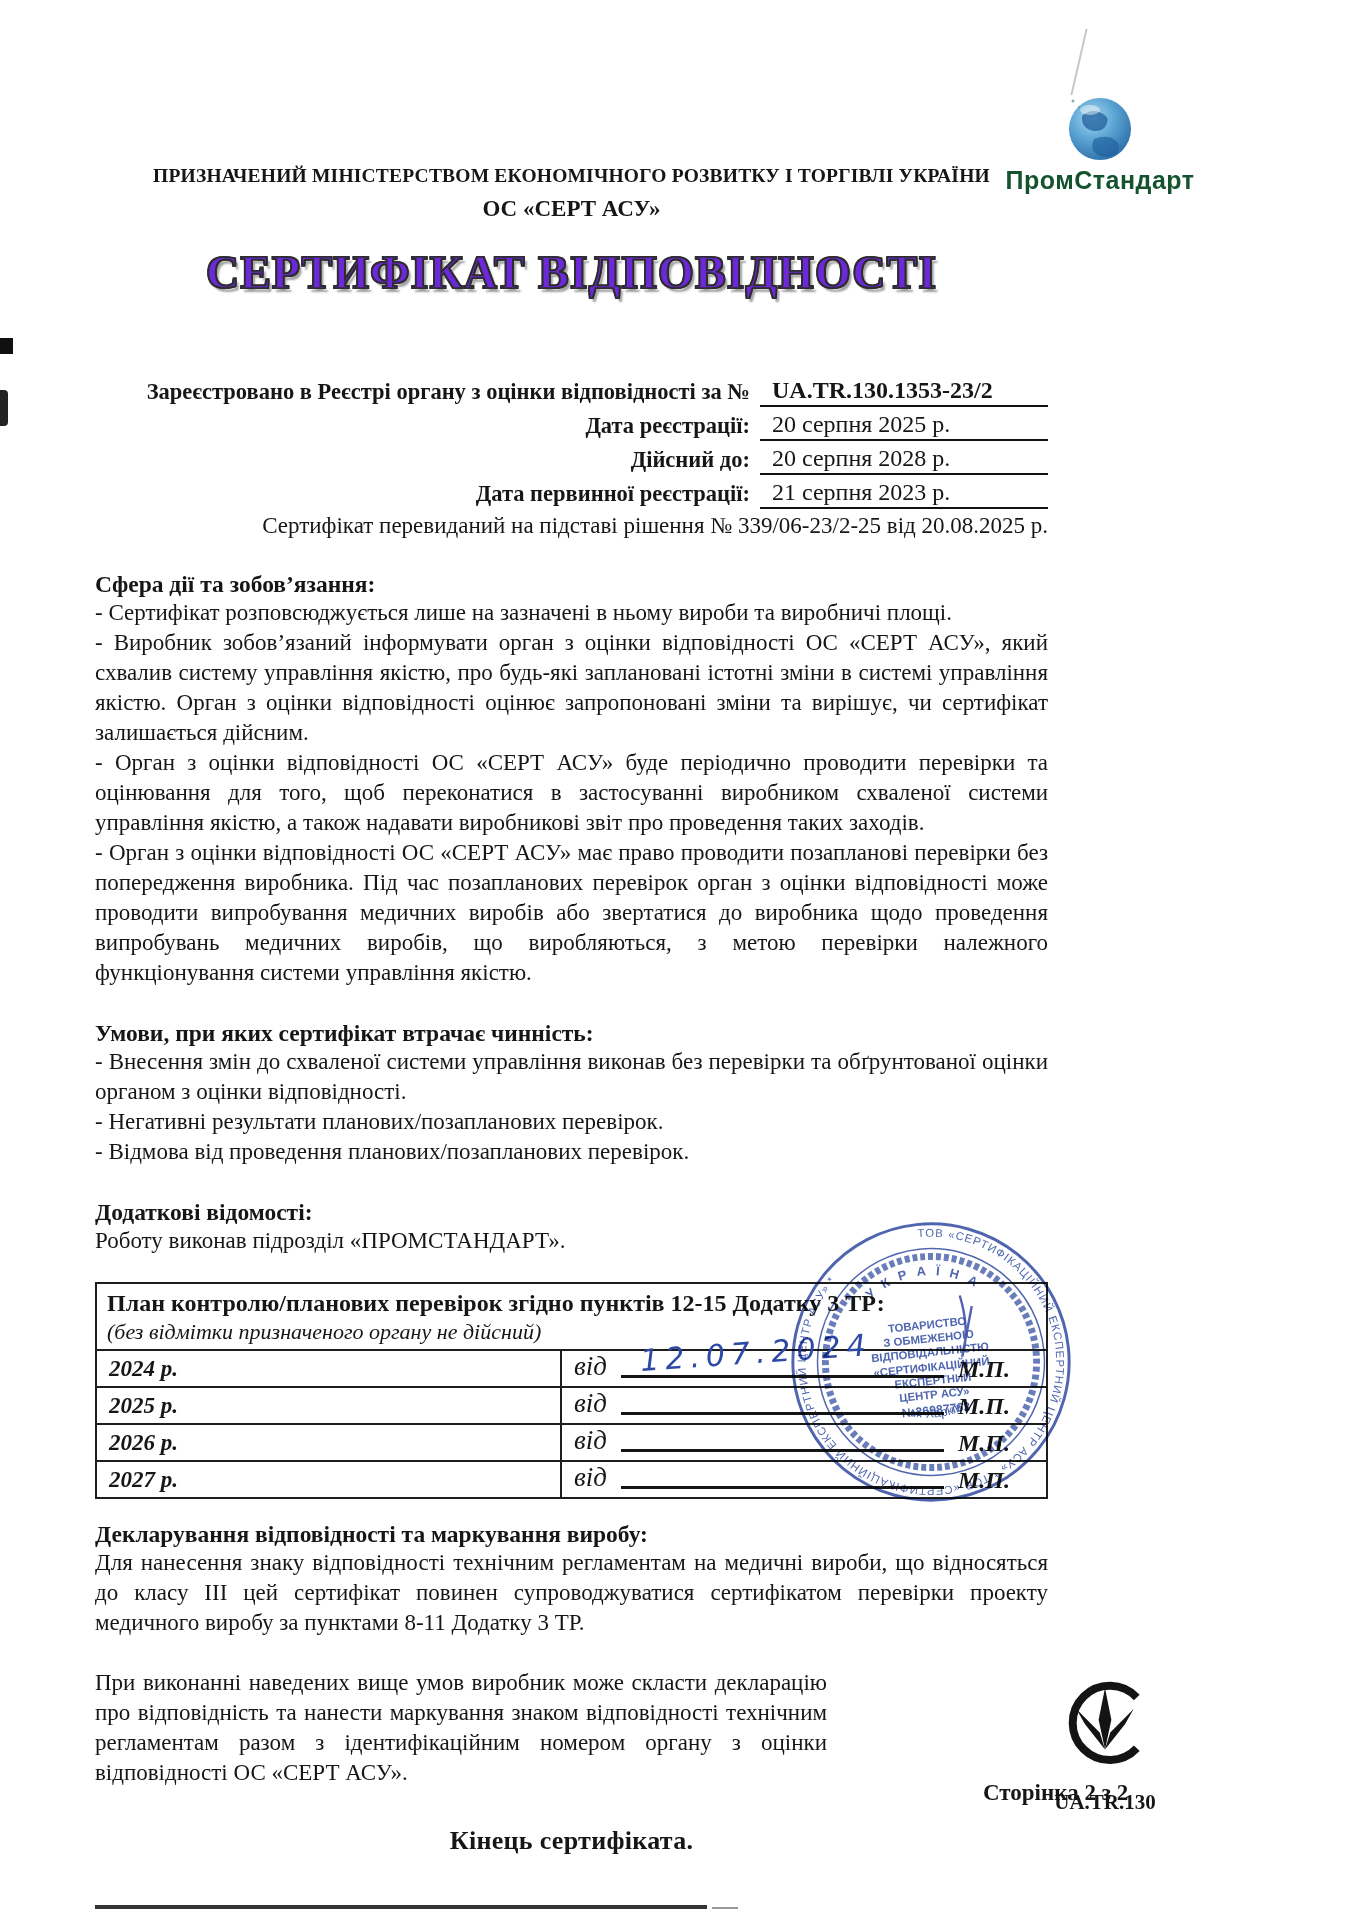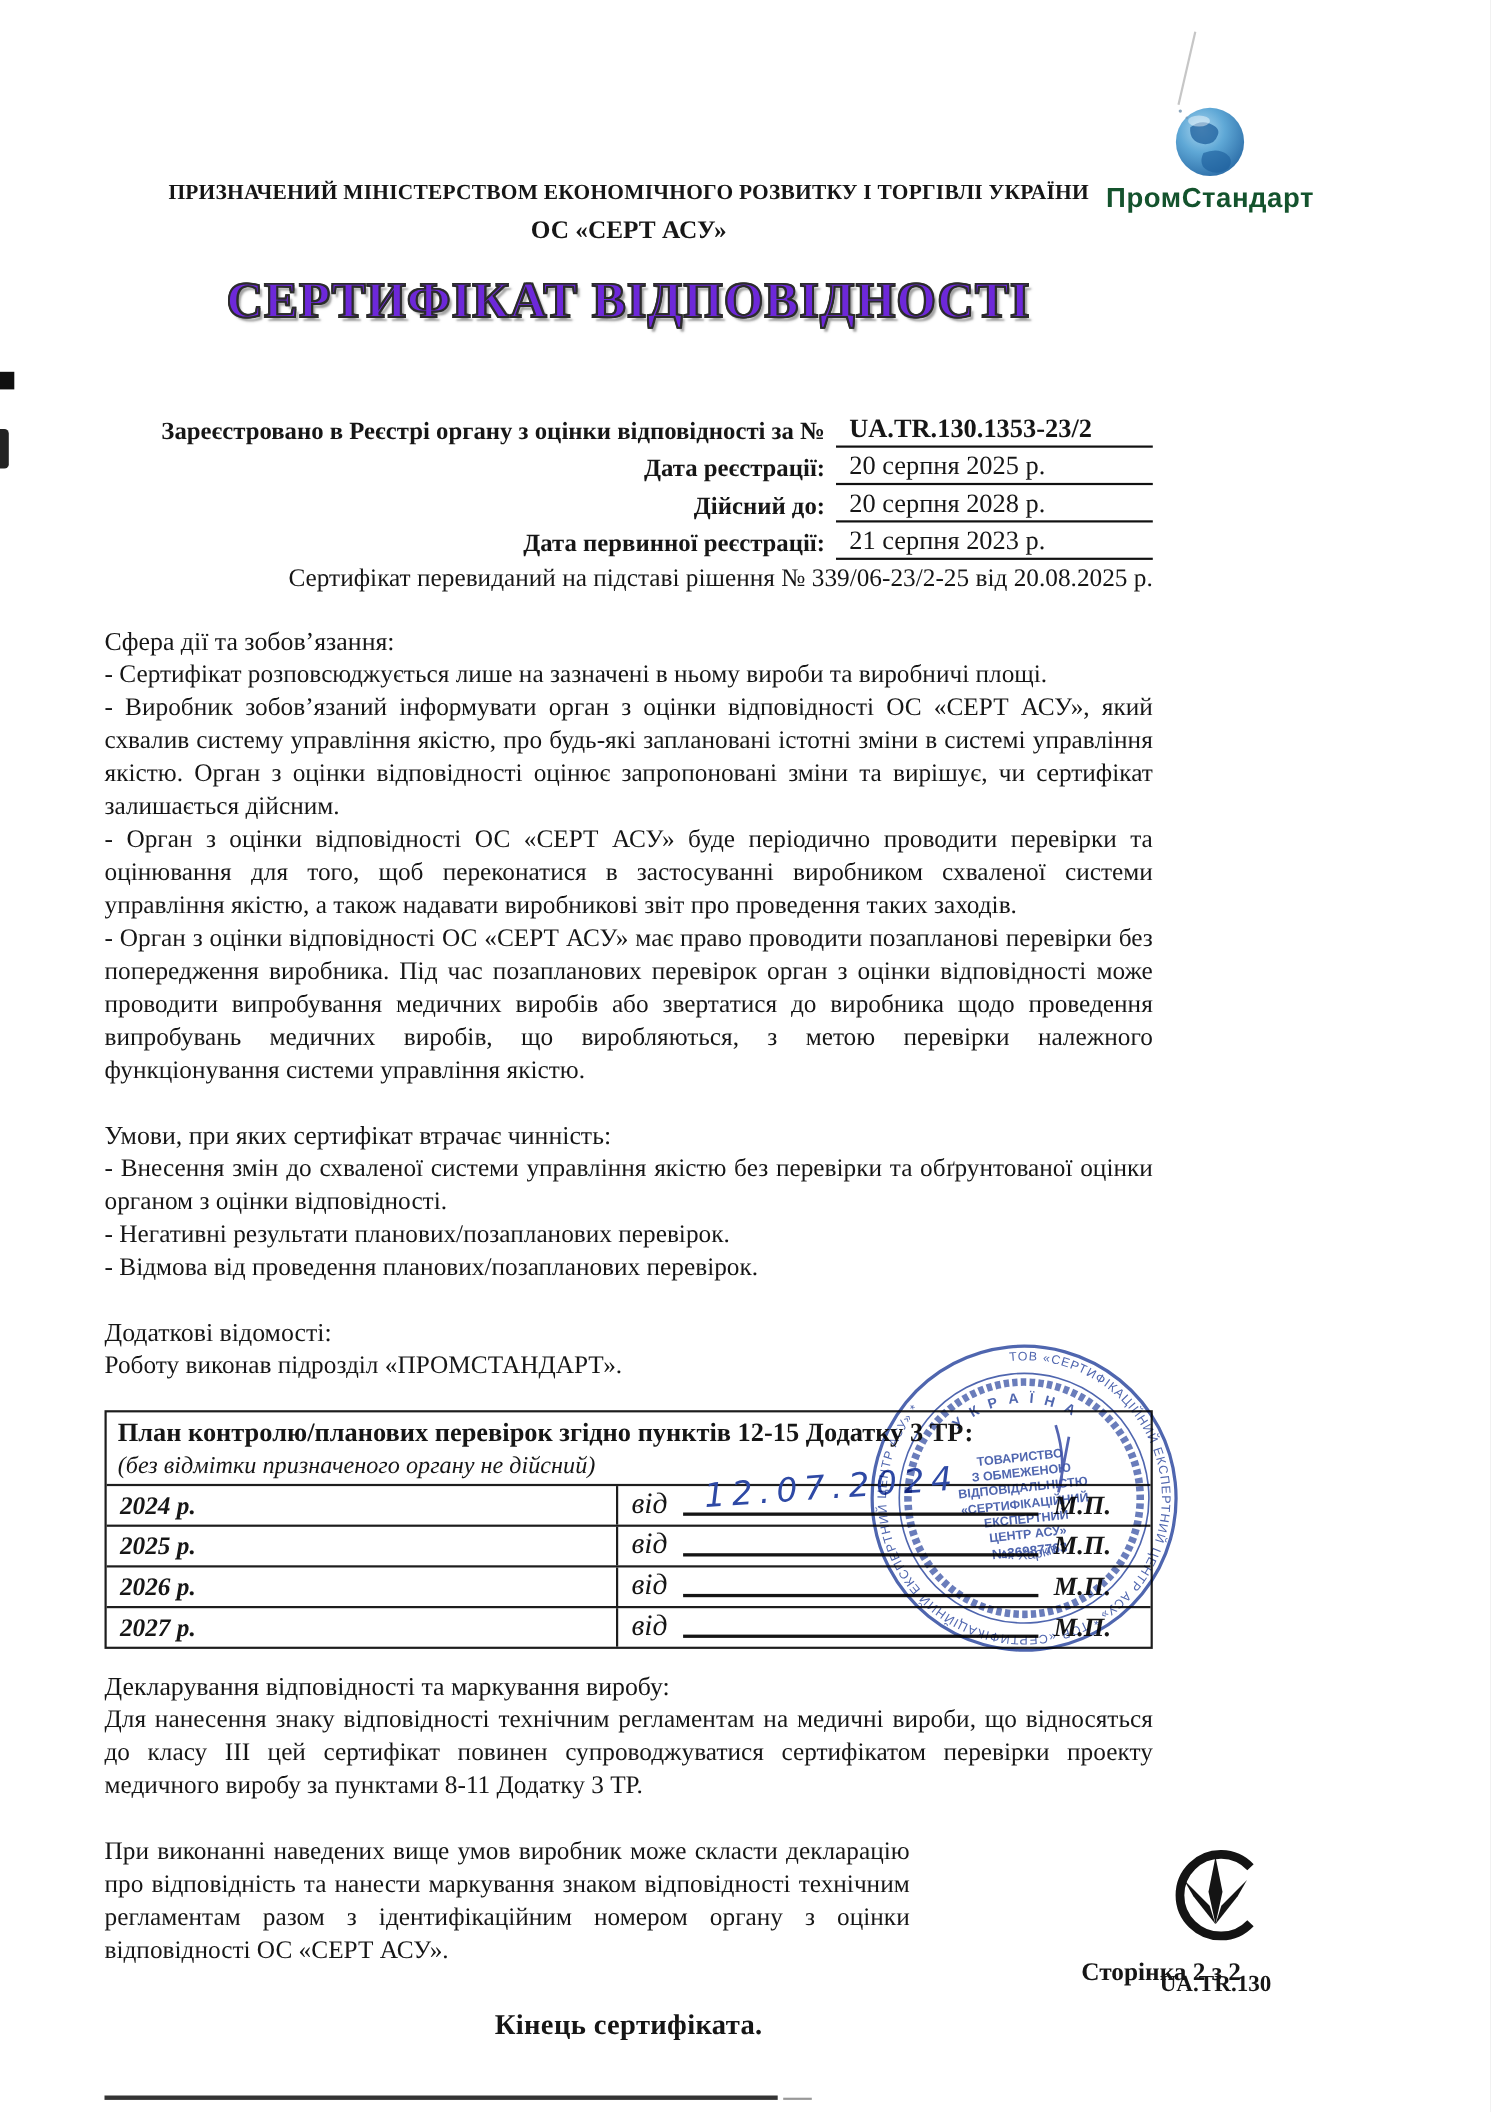--- a/index.html
+++ b/index.html
@@ -36,21 +36,21 @@
   
   .reg{margin-top:78px;}
   .reg-row{display:flex;align-items:flex-end;margin-bottom:4px;}
   .reg-label{flex:1;text-align:right;font-weight:bold;font-size:22.5px;padding-bottom:2px;}
   .reg-value{width:272px;margin-left:10px;border-bottom:2.5px solid #111;font-size:24px;padding:0 4px 1px 12px;white-space:nowrap;}
   .reg-value.bold{font-weight:bold;}
   .reissue{margin-top:3px;text-align:right;font-size:23px;}
 
   
   .sec{margin-top:32px;}
-  .sec-h{font-weight:normal;font-size:23.5px;}
+  .sec-h{font-weight:bold;font-size:23.5px;}
   .para{font-size:23px;line-height:30px;text-align:justify;}
 
   
   .plan-wrap{position:relative;margin-top:26px;}
   .plan-table{border:2.5px solid #1d1d1d;width:100%;box-sizing:border-box;}
   .pt-header{padding:6px 10px 4px 10px;}
   .pt-title{font-weight:bold;font-size:24px;}
   .pt-note{font-style:italic;font-size:22px;margin-top:2px;}
   .pt-row{display:flex;align-items:flex-end;border-top:2px solid #1d1d1d;height:37px;box-sizing:border-box;}
   .pt-year{width:465px;border-right:2px solid #1d1d1d;font-style:italic;font-weight:bold;font-size:23px;padding:0 0 4px 12px;box-sizing:border-box;align-self:stretch;display:flex;align-items:flex-end;}
@@ -145,21 +145,21 @@
     <div class="sec">
       <div class="sec-h">Сфера дії та зобов’язання:</div>
       <div class="para">- Сертифікат розповсюджується лише на зазначені в ньому вироби та виробничі площі.</div>
       <div class="para">- Виробник зобов’язаний інформувати орган з оцінки відповідності ОС «СЕРТ АСУ», який схвалив систему управління якістю, про будь-які заплановані істотні зміни в системі управління якістю. Орган з оцінки відповідності оцінює запропоновані зміни та вирішує, чи сертифікат залишається дійсним.</div>
       <div class="para">- Орган з оцінки відповідності ОС «СЕРТ АСУ» буде періодично проводити перевірки та оцінювання для того, щоб переконатися в застосуванні виробником схваленої системи управління якістю, а також надавати виробникові звіт про проведення таких заходів.</div>
       <div class="para">- Орган з оцінки відповідності ОС «СЕРТ АСУ» має право проводити позапланові перевірки без попередження виробника. Під час позапланових перевірок орган з оцінки відповідності може проводити випробування медичних виробів або звертатися до виробника щодо проведення випробувань медичних виробів, що виробляються, з метою перевірки належного функціонування системи управління якістю.</div>
     </div>
 
     <div class="sec">
       <div class="sec-h">Умови, при яких сертифікат втрачає чинність:</div>
-      <div class="para">- Внесення змін до схваленої системи управління якістю без перевірки та обґрунтованої оцінки органом з оцінки відповідності.</div>
+      <div class="para">- Внесення змін до схваленої системи управління виконав без перевірки та обґрунтованої оцінки органом з оцінки відповідності.</div>
       <div class="para">- Негативні результати планових/позапланових перевірок.</div>
       <div class="para">- Відмова від проведення планових/позапланових перевірок.</div>
     </div>
 
     <div class="sec">
       <div class="sec-h">Додаткові відомості:</div>
       <div class="para">Роботу виконав підрозділ «ПРОМСТАНДАРТ».</div>
     </div>
 
     <div class="plan-wrap">

